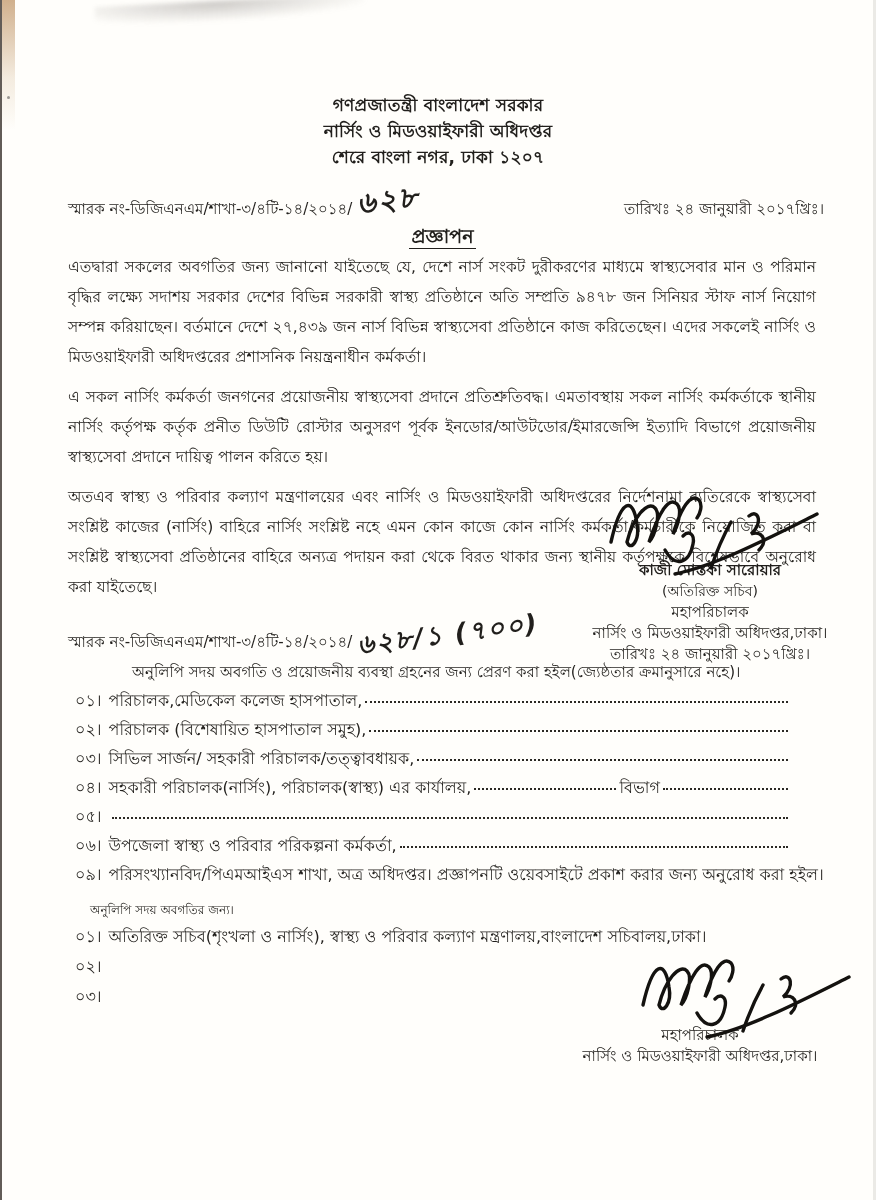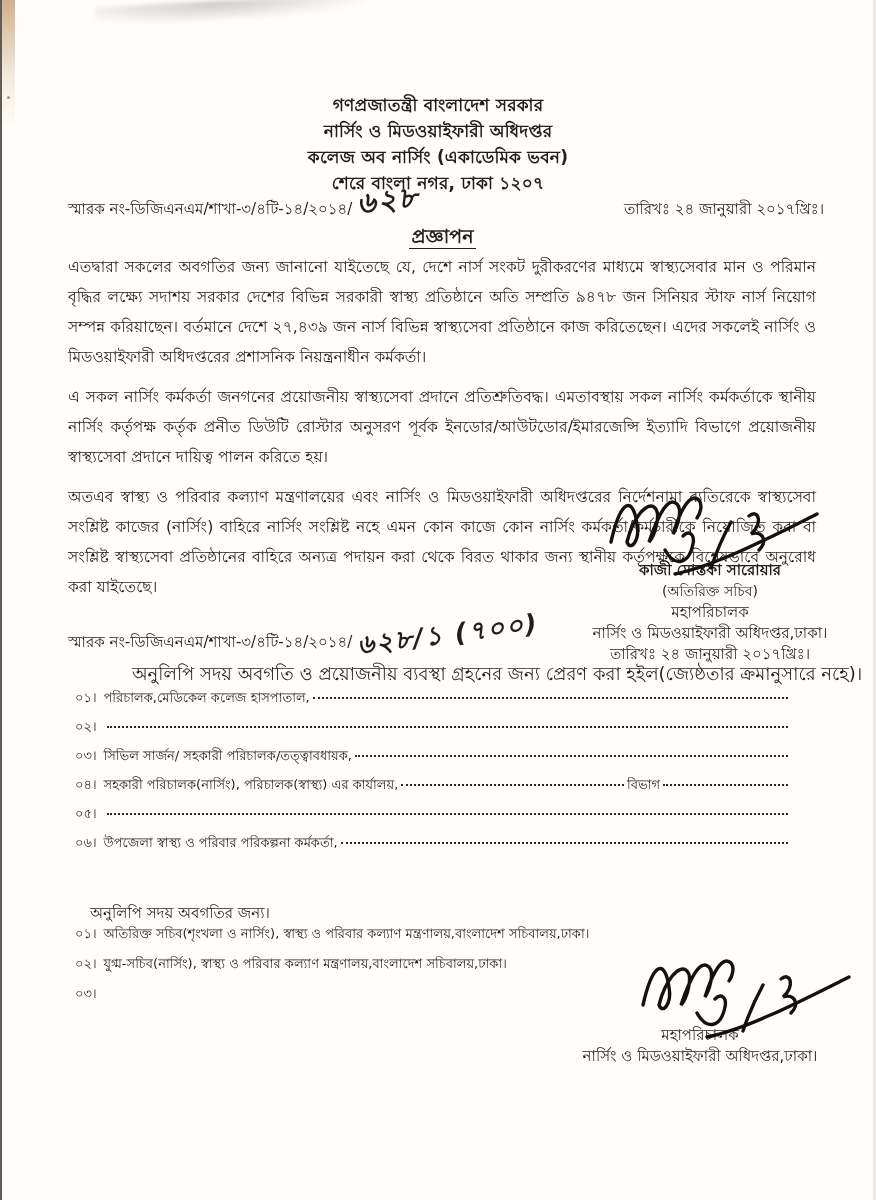--- a/index.html
+++ b/index.html
@@ -35,45 +35,44 @@
   .bodytext{position:absolute;top:252px;left:68px;width:748px;font-size:15.5px;line-height:30px;
     text-align:justify;}
   .bodytext p{margin:0 0 10px 0;}
   .effective{margin-top:4px;}
 
   .sigblock{position:absolute;text-align:center;font-size:15px;line-height:21px;}
   .sigblock .name{font-weight:bold;}
   .sig-svg{position:absolute;}
   .sig-svg path{fill:none;stroke:#14120f;stroke-width:3.4;stroke-linecap:round;}
 
-  .copy-intro{position:absolute;top:660px;left:132px;font-size:18px;}
+  .copy-intro{position:absolute;top:660px;left:132px;font-size:15px;}
   .list{position:absolute;left:75px;width:716px;}
-  .list-row{display:flex;align-items:baseline;font-size:13px;white-space:nowrap;}
+  .list-row{display:flex;align-items:baseline;font-size:16px;white-space:nowrap;}
   #copy-list .list-row{height:29px;}
   #info-list .list-row{height:30px;}
   .num{margin-right:7px;}
   .leader{flex:1 1 auto;border-bottom:2px dotted #2b2924;margin:0 3px;transform:translateY(-3px);}
   .leader-fixed{flex:0 0 125px;}
-  .info-heading{position:absolute;top:901px;left:90px;font-size:15px;}
+  .info-heading{position:absolute;top:901px;left:90px;font-size:12px;}
 </style>
 </head>
 <body>
 
 <div class="page">
 
   <div class="edge-left"></div>
   <div class="edge-left-tan"></div>
   <div class="edge-right"></div>
   <div class="smudge-top"></div>
   <div class="speck" style="left:7px;top:96px;"></div>
 
   <div class="header">
     <div>গণপ্রজাতন্ত্রী বাংলাদেশ সরকার</div>
     <div>নার্সিং ও মিডওয়াইফারী অধিদপ্তর</div>
-    <div>কলেজ অব নার্সিং (একাডেমিক ভবন)</div>
     <div>শেরে বাংলা নগর, ঢাকা ১২০৭</div>
   </div>
 
   <div class="memo-row" style="top:197px;">
     <div class="memo-left">
       <span>স্মারক নং-ডিজিএনএম/শাখা-৩/৪টি-১৪/২০১৪/</span>
       <span class="hand">৬২৮</span>
     </div>
     <div>তারিখঃ ২৪ জানুয়ারী ২০১৭খ্রিঃ।</div>
   </div>
@@ -113,20 +112,21 @@
   <div class="copy-intro">অনুলিপি সদয় অবগতি ও প্রয়োজনীয় ব্যবস্থা গ্রহনের জন্য প্রেরণ করা হইল(জ্যেষ্ঠতার ক্রমানুসারে নহে)।</div>
 
   <div class="list" id="copy-list" style="top:688px;">
       <div class="list-row">
         <span class="num">০১।</span>
         <span>পরিচালক,মেডিকেল কলেজ হাসপাতাল,</span>
         <span class="leader"></span>
       </div>
       <div class="list-row">
         <span class="num">০২।</span>
+        <span>পরিচালক (বিশেষায়িত হাসপাতাল সমুহ),</span>
         <span class="leader"></span>
       </div>
       <div class="list-row">
         <span class="num">০৩।</span>
         <span>সিভিল সার্জন/ সহকারী পরিচালক/তত্ত্বাবধায়ক,</span>
         <span class="leader"></span>
       </div>
       <div class="list-row">
         <span class="num">০৪।</span>
         <span>সহকারী পরিচালক(নার্সিং), পরিচালক(স্বাস্থ্য) এর কার্যালয়,</span>
@@ -136,32 +136,35 @@
       </div>
       <div class="list-row">
         <span class="num">০৫।</span>
         <span class="leader"></span>
       </div>
       <div class="list-row">
         <span class="num">০৬।</span>
         <span>উপজেলা স্বাস্থ্য ও পরিবার পরিকল্পনা কর্মকর্তা,</span>
         <span class="leader"></span>
       </div>
+      <div class="list-row">
+        <span class="num">০৯।</span>
+        <span>পরিসংখ্যানবিদ/পিএমআইএস শাখা, অত্র অধিদপ্তর। প্রজ্ঞাপনটি ওয়েবসাইটে প্রকাশ করার জন্য অনুরোধ করা হইল।</span>
+      </div>
     </div>
 
   <div class="info-heading">অনুলিপি সদয় অবগতির জন্য।</div>
 
   <div class="list" id="info-list" style="top:924px;width:740px;">
       <div class="list-row">
         <span class="num">০১।</span>
         <span>অতিরিক্ত সচিব(শৃংখলা ও নার্সিং), স্বাস্থ্য ও পরিবার কল্যাণ মন্ত্রণালয়,বাংলাদেশ সচিবালয়,ঢাকা।</span>
       </div>
       <div class="list-row">
         <span class="num">০২।</span>
-        <span>যুগ্ম-সচিব(নার্সিং), স্বাস্থ্য ও পরিবার কল্যাণ মন্ত্রণালয়,বাংলাদেশ সচিবালয়,ঢাকা।</span>
       </div>
       <div class="list-row">
         <span class="num">০৩।</span>
       </div>
     </div>
 
   <div class="sigblock" style="top:1025px;left:565px;width:270px;">
     <svg class="sig-svg" style="top:-82px;left:70px;" width="220" height="100" viewBox="0 0 220 100">
       <path d="M8,62 C18,18 30,16 34,44 C37,60 28,72 24,62 C30,38 44,20 52,28 C58,34 52,56 46,62 C56,32 66,16 74,24 C80,30 74,48 70,54 C78,28 88,12 96,20 C100,25 97,34 94,38"></path>
       <path d="M62,70 C72,88 86,84 90,64 C92,54 86,50 80,56"></path>

